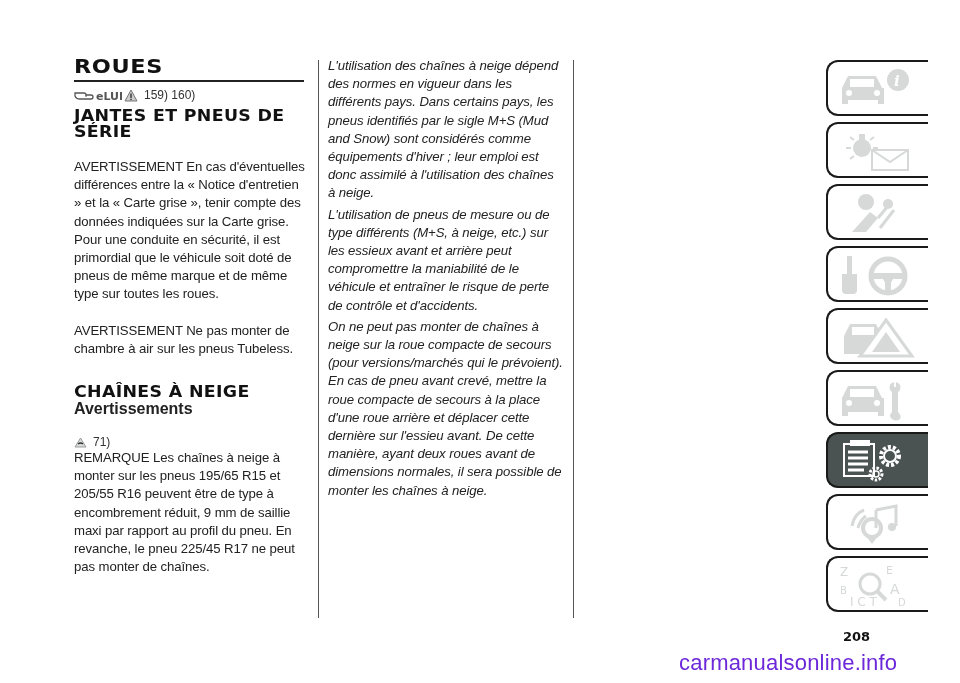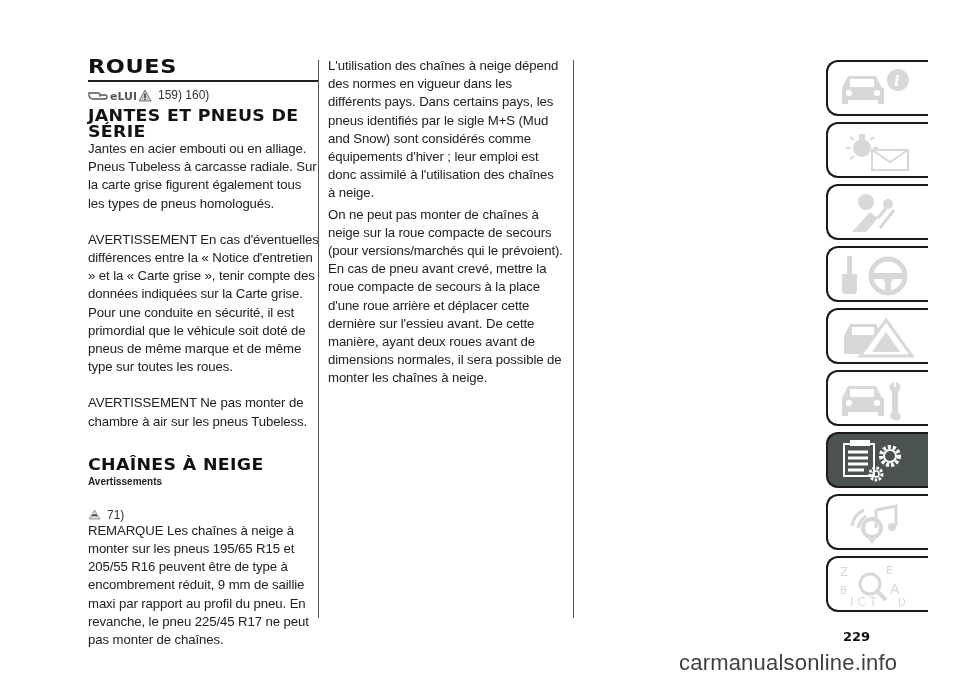--- a/index.html
+++ b/index.html
@@ -1,59 +1,59 @@
 <!DOCTYPE html>
 <html><head>
 <meta charset="utf-8">
 <style>
   html, body { margin: 0; padding: 0; }
   body {
     width: 960px; height: 683px; background: #ffffff; position: relative; overflow: hidden;
     font-family: "Liberation Sans", sans-serif; color: #222;
   }
   .col { position: absolute; top: 56px; }
-  .col1 { left: 88px; width: 232px; }
-  .col2 { left: 328px; width: 236px; }
+  .col1 { left: 74px; width: 232px; }
+  .col2 { left: 328px; width: 236px; font-style: italic; }
   .divider { position: absolute; width: 1px; background: #555; top: 60px; height: 558px; }
   .div1 { left: 318px; }
   .div2 { left: 573px; }
 
   .chapter-title {
     font-family: "DejaVu Sans", sans-serif; font-weight: 900; font-size: 19px; letter-spacing: 0.5px;
     color: #111; margin: 0; line-height: 20px; transform: scaleX(1.18); transform-origin: left;
   }
   .chapter-rule { height: 2px; background: #222; margin-top: 4px; width: 230px; }
   .icon-row { display: flex; align-items: center; gap: 2px; margin-top: 4px; height: 18px; }
   .refs { font-size: 12px; color: #333; margin-left: 4px; }
   .sec-title {
     font-family: "DejaVu Sans", sans-serif; font-weight: 900; font-size: 15.5px; color: #111;
     line-height: 16px; margin: 4px 0 0 0; letter-spacing: 0.3px; transform: scaleX(1.12); transform-origin: left;
   }
-  .sub-title { font-weight: bold; font-size: 10px; color: #222; margin: 1px 0 0 0; line-height: 16px; }
+  .sub-title { font-weight: bold; font-size: 16px; color: #222; margin: 1px 0 0 0; line-height: 16px; }
   p.body {
     font-size: 13.2px; line-height: 18.2px; margin: 0; color: #222; letter-spacing: -0.1px;
   }
   .gap { height: 18px; }
   .col2 p.body { margin-bottom: 3px; }
 
   .tabs { position: absolute; left: 826px; top: 60px; width: 104px; }
   .tab {
     position: absolute; left: 0; width: 102px; height: 56px;
     border: 2px solid #1a1a1a; border-right: none; border-radius: 12px 0 0 12px;
     background: #fff; box-sizing: border-box;
   }
   .tab.active { background: #4b5352; border-color: #1a1a1a; }
   .tab svg { position: absolute; left: 8px; top: 4px; }
 
   .page-number {
     position: absolute; left: 843px; top: 629px; font-family: "DejaVu Sans", sans-serif;
     font-weight: bold; font-size: 13px; color: #111;
   }
   .watermark {
-    position: absolute; left: 679px; top: 650px; font-size: 22px; color: #404040; letter-spacing: 0.2px;
+    position: absolute; left: 679px; top: 650px; font-size: 22px; color: #6d28d9; letter-spacing: 0.2px;
   }
 </style>
 </head>
 <body>
 
 <div class="col col1">
   <h1 class="chapter-title">ROUES</h1>
   <div class="chapter-rule"></div>
   <div class="icon-row">
     <svg width="20" height="14" viewBox="0 0 20 14">
@@ -67,21 +67,20 @@
       <path d="M7 1 L13 12 L1 12 Z" fill="#ccc" stroke="#777" stroke-width="1"></path>
       <rect x="6.3" y="4.5" width="1.4" height="4.5" fill="#333"></rect>
         <rect x="6.3" y="9.8" width="1.4" height="1.3" fill="#333"></rect>
     </svg>
     <span class="refs">159) 160)</span>
   </div>
   <h2 class="sec-title">
     <span>JANTES ET PNEUS DE</span><br>
     <span>SÉRIE</span>
   </h2>
-  <p class="body">Jantes en acier embouti ou en alliage. Pneus Tubeless à carcasse radiale. Sur la carte grise figurent également tous les types de pneus homologués.</p>
   <div class="gap"></div>
   <p class="body">AVERTISSEMENT En cas d'éventuelles différences entre la « Notice d'entretien » et la « Carte grise », tenir compte des données indiquées sur la Carte grise. Pour une conduite en sécurité, il est primordial que le véhicule soit doté de pneus de même marque et de même type sur toutes les roues.</p>
   <div class="gap"></div>
   <p class="body">AVERTISSEMENT Ne pas monter de chambre à air sur les pneus Tubeless.</p>
   <div style="height:22px"></div>
   <h2 class="sec-title">CHAÎNES À NEIGE</h2>
   <h3 class="sub-title">Avertissements</h3>
   <div class="icon-row" style="height:14px;margin-top:18px">
     <svg width="13" height="11" viewBox="0 0 13 11">
       <path d="M6.5 1 L12 10 L1 10 Z" fill="#d8dcdb" stroke="#888" stroke-width="0.8"></path>
@@ -89,20 +88,21 @@
     </svg>
     <span class="refs">71)</span>
   </div>
   <p class="body">REMARQUE Les chaînes à neige à monter sur les pneus 195/65 R15 et 205/55 R16 peuvent être de type à encombrement réduit, 9 mm de saillie maxi par rapport au profil du pneu. En revanche, le pneu 225/45 R17 ne peut pas monter de chaînes.</p>
 </div>
 
 <div class="divider div1"></div>
 
 <div class="col col2" style="top:57px">
   <p class="body">L'utilisation des chaînes à neige dépend des normes en vigueur dans les différents pays. Dans certains pays, les pneus identifiés par le sigle M+S (Mud and Snow) sont considérés comme équipements d'hiver ; leur emploi est donc assimilé à l'utilisation des chaînes à neige.</p>
+  <p class="body">L'utilisation de pneus de mesure ou de type différents (M+S, à neige, etc.) sur les essieux avant et arrière peut compromettre la maniabilité de le véhicule et entraîner le risque de perte de contrôle et d'accidents.</p>
   <p class="body">On ne peut pas monter de chaînes à neige sur la roue compacte de secours (pour versions/marchés qui le prévoient). En cas de pneu avant crevé, mettre la roue compacte de secours à la place d'une roue arrière et déplacer cette dernière sur l'essieu avant. De cette manière, ayant deux roues avant de dimensions normales, il sera possible de monter les chaînes à neige.</p>
 </div>
 
 <div class="divider div2"></div>
 
 <div class="tabs">
   <div class="tab" style="top:0px">
     <svg width="84" height="46" viewBox="0 0 84 46">
       <path d="M6 22 L12 10 L40 10 L46 22 L48 22 L48 38 L42 38 L42 34 L12 34 L12 38 L6 38 Z" fill="#d6d9d8"></path>
       <rect x="14" y="13" width="24" height="8" fill="#fff"></rect>
@@ -182,14 +182,14 @@
       <text x="4" y="32" font-family="DejaVu Sans, sans-serif" font-size="10" fill="#d6d9d8">B</text>
       <text x="54" y="32" font-family="DejaVu Sans, sans-serif" font-size="14" fill="#d6d9d8">A</text>
       <text x="62" y="44" font-family="DejaVu Sans, sans-serif" font-size="10" fill="#d6d9d8">D</text>
       <text x="14" y="44" font-family="DejaVu Sans, sans-serif" font-size="12" fill="#d6d9d8">I C T</text>
       <circle cx="34" cy="22" r="10" fill="none" stroke="#d6d9d8" stroke-width="3"></circle>
       <path d="M41 29 L50 38" stroke="#d6d9d8" stroke-width="4"></path>
     </svg>
   </div>
 </div>
 
-<div class="page-number">229</div>
+<div class="page-number">208</div>
 <div class="watermark">carmanualsonline.info</div>
 
 </body></html>

